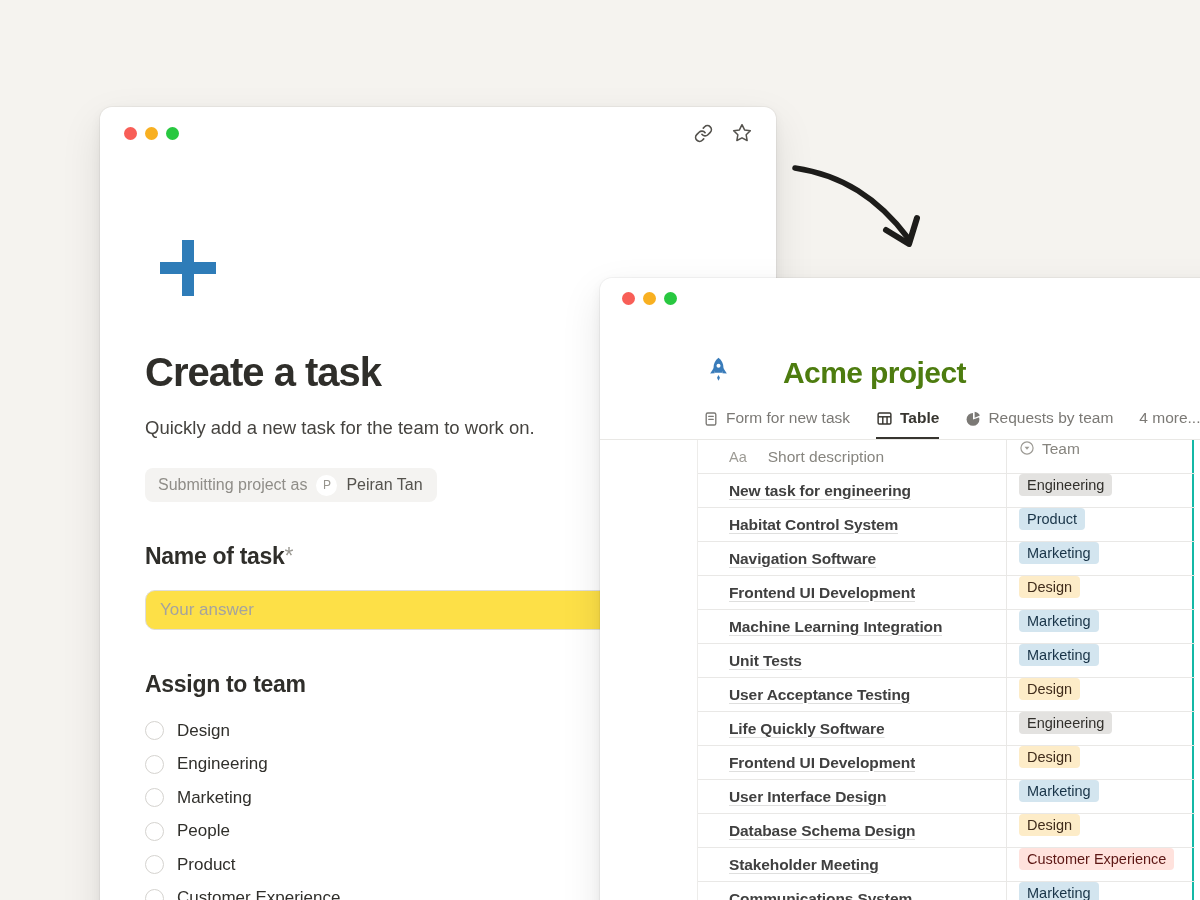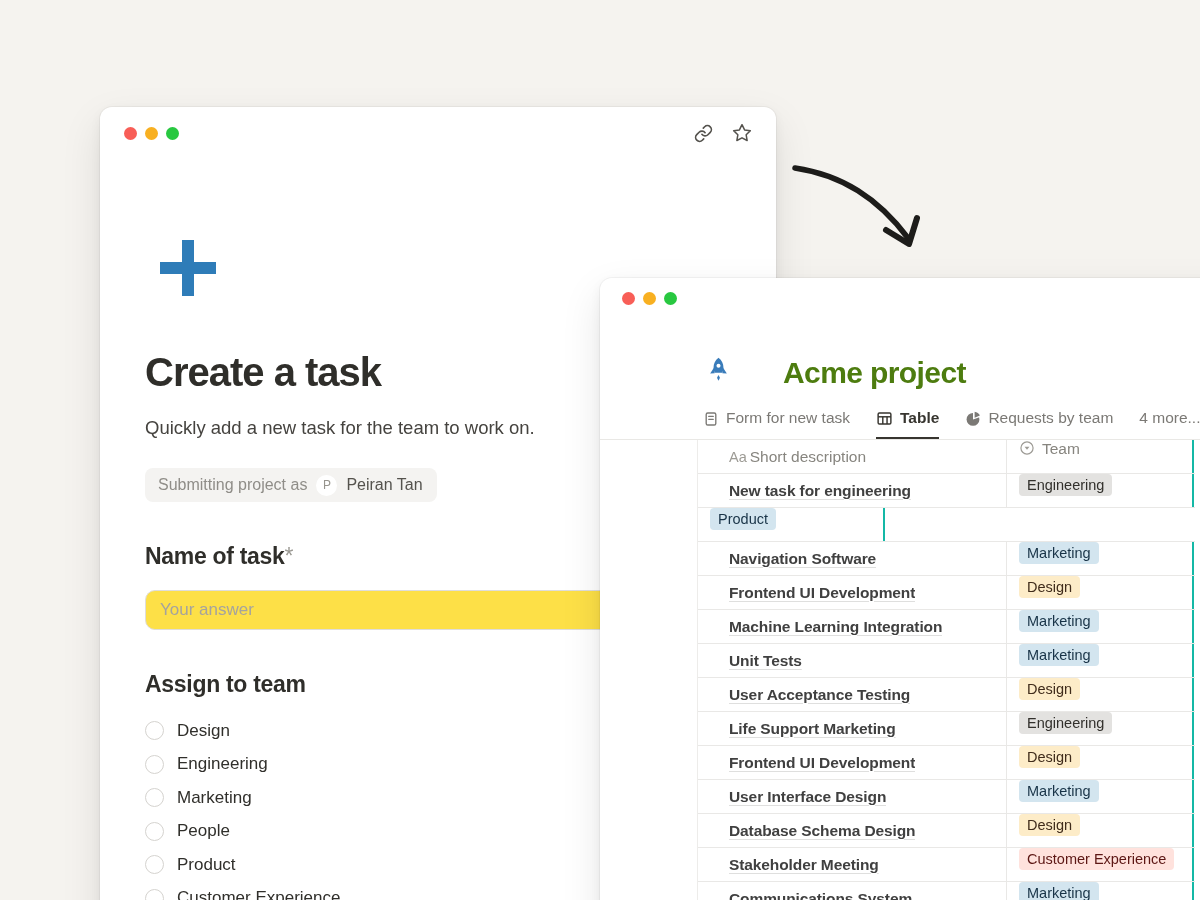--- a/index.html
+++ b/index.html
@@ -51,21 +51,21 @@
   .proj-title{font-size:30px;line-height:36px;font-weight:700;letter-spacing:-0.6px;color:#4d7c0f;margin-left:36px;}
   .tabs-row{display:flex;align-items:flex-end;gap:26px;margin:18px 0 0 103px;border-bottom:1px solid transparent;}
   .tab{display:flex;align-items:flex-end;gap:7px;font-size:15.5px;color:#7b7975;
     padding-bottom:10px;border-bottom:2.5px solid transparent;cursor:default;}
   .tab.active{color:#37352f;font-weight:700;border-bottom-color:#37352f;}
   .tab svg{display:block;}
   .tabs-divider{height:1px;background:#e9e8e5;margin-top:-1px;}
   
   .db-table{margin-left:97px;width:497px;border-left:1px solid #edecea;}
   .db-row{display:flex;height:33px;border-bottom:1px solid #e9e8e6;align-items:center;}
-  .col-desc{width:309px;box-sizing:border-box;padding-left:31px;display:flex;align-items:center;gap:3px;height:100%;border-right:1px solid #e9e8e6;}
+  .col-desc{width:309px;box-sizing:border-box;padding-left:31px;display:flex;align-items:center;gap:21px;height:100%;border-right:1px solid #e9e8e6;}
   .col-team{width:187px;box-sizing:border-box;padding-left:12px;display:flex;align-items:flex-start;gap:7px;height:100%;border-right:2px solid #14b8a6;}
   .hdr .col-desc,.hdr .col-team{color:#87857f;font-size:15.5px;}
   .aa-glyph{font-size:14.5px;color:#9d9b95;letter-spacing:0;}
   .row-title{font-size:15.5px;font-weight:700;color:#404040;letter-spacing:-0.1px;
     text-decoration:underline;text-decoration-color:rgba(55,53,47,0.16);text-underline-offset:3px;text-decoration-thickness:1px;
     white-space:nowrap;overflow:hidden;}
   .tag{display:inline-block;padding:1px 8px;border-radius:4px;font-size:14.5px;line-height:20px;white-space:nowrap;}
 </style>
 </head>
 <body>
@@ -229,20 +229,23 @@
   <div class="db-row">
     <div class="col-desc">
             <span class="row-title">New task for engineering</span>
           </div>
     <div class="col-team">
             <span class="tag" style="background: rgb(227, 226, 224); color: rgb(50, 48, 44);">Engineering</span>
           </div>
   </div>
 
   <div class="db-row">
+    <div class="col-desc">
+            <span class="row-title">Habitat Control System</span>
+          </div>
     <div class="col-team">
             <span class="tag" style="background: rgb(211, 229, 239); color: rgb(24, 51, 71);">Product</span>
           </div>
   </div>
 
   <div class="db-row">
     <div class="col-desc">
             <span class="row-title">Navigation Software</span>
           </div>
     <div class="col-team">
@@ -281,21 +284,21 @@
     <div class="col-desc">
             <span class="row-title">User Acceptance Testing</span>
           </div>
     <div class="col-team">
             <span class="tag" style="background: rgb(253, 236, 200); color: rgb(64, 44, 27);">Design</span>
           </div>
   </div>
 
   <div class="db-row">
     <div class="col-desc">
-            <span class="row-title">Life Support Marketing</span>
+            <span class="row-title">Life Quickly Software</span>
           </div>
     <div class="col-team">
             <span class="tag" style="background: rgb(227, 226, 224); color: rgb(50, 48, 44);">Engineering</span>
           </div>
   </div>
 
   <div class="db-row">
     <div class="col-desc">
             <span class="row-title">Frontend UI Development</span>
           </div>

